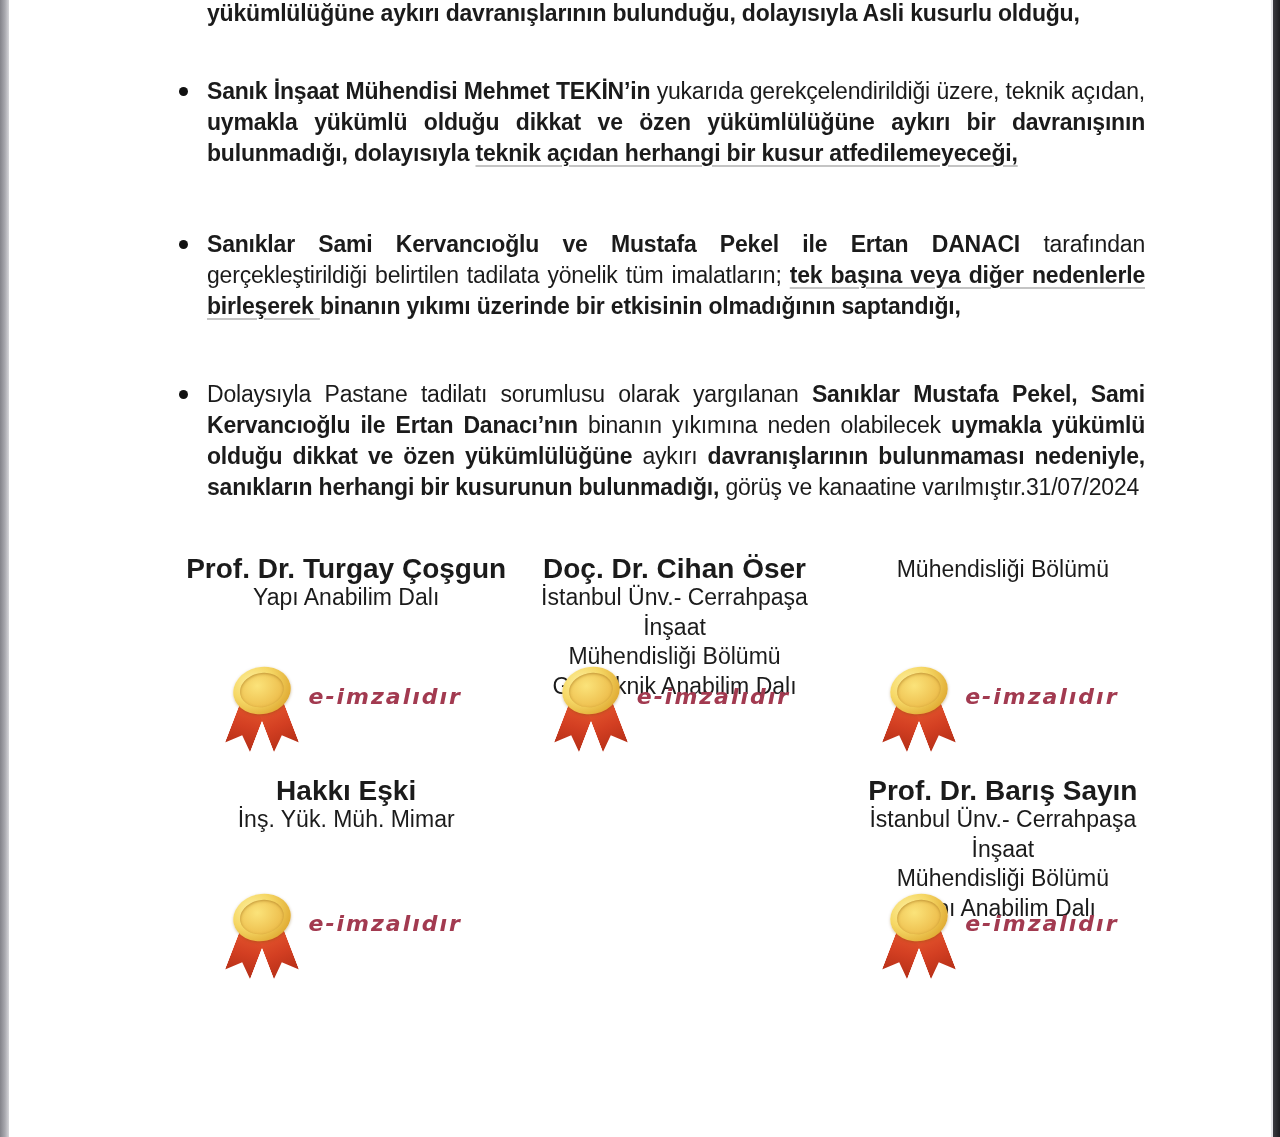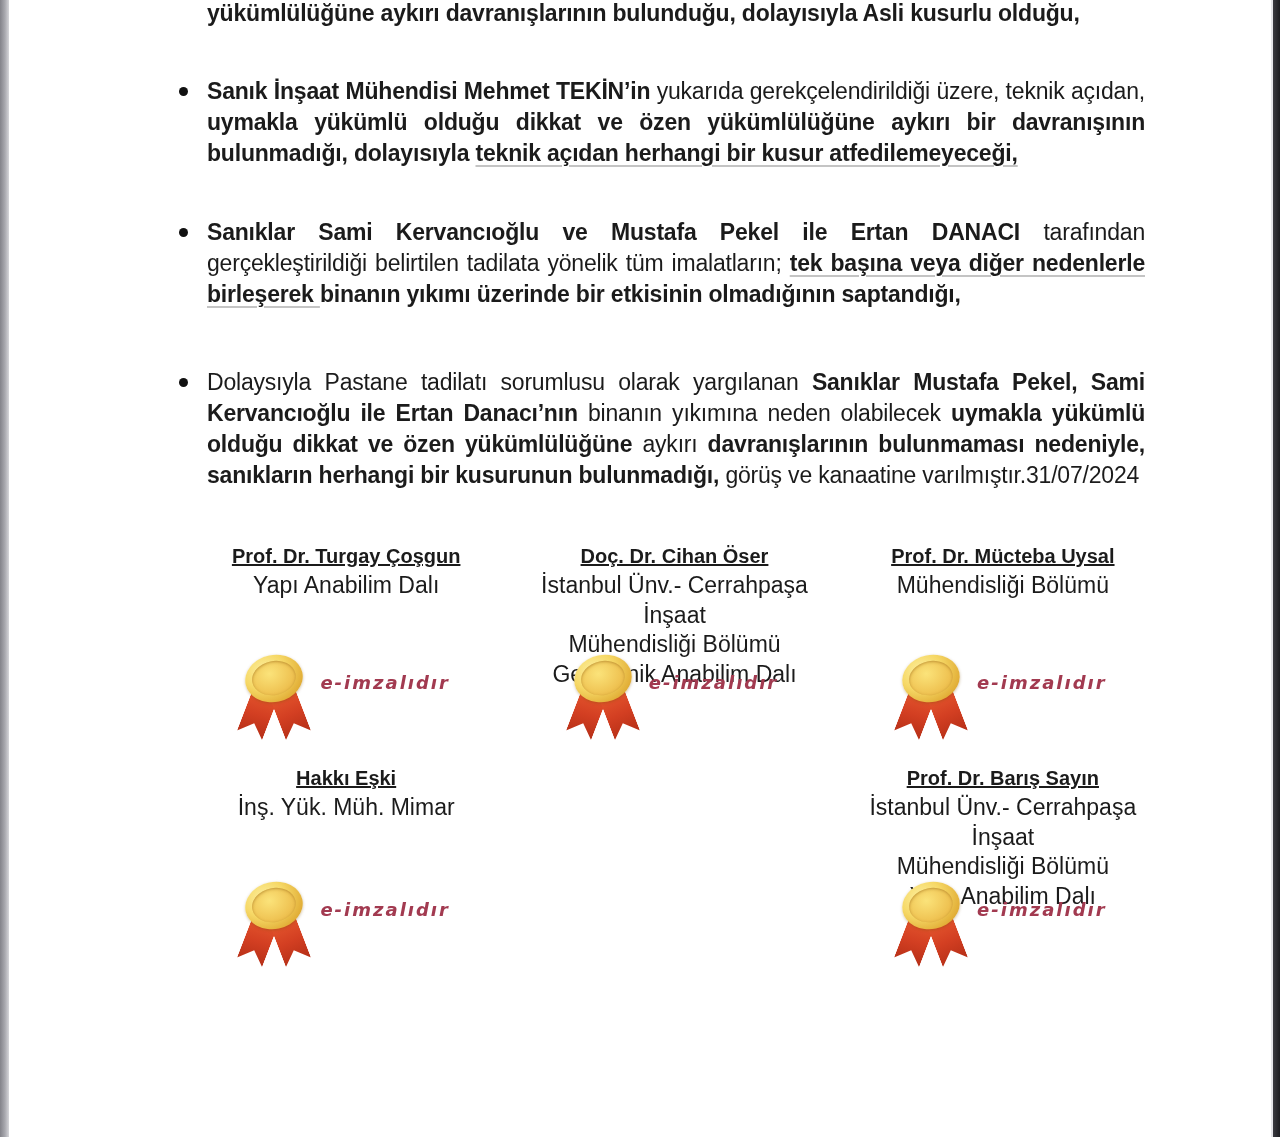--- a/index.html
+++ b/index.html
@@ -25,49 +25,49 @@
   .b{font-weight:700;}
   .u{text-decoration:underline;text-decoration-color:#c4c4c4;text-decoration-thickness:2px;text-underline-offset:4px;}
 
   ul.bullets{list-style:none;margin:0;padding:0;}
   ul.bullets li{position:relative;}
   ul.bullets li::before{
     content:"";position:absolute;left:-28px;top:11px;width:9px;height:9px;
     border-radius:50%;background:#111;
   }
   li.bullet-1{margin-top:47px;}
-  li.bullet-2{margin-top:48px;}
+  li.bullet-2{margin-top:60px;}
   li.bullet-3{margin-top:57px;}
 
   
   .sig-row{display:grid;grid-template-columns:1fr 1fr 1fr;margin-left:165px;width:985px;}
   .sig-row.row1{margin-top:52px;}
   .sig-row.row2{margin-top:26px;}
   .sig-col{display:flex;flex-direction:column;align-items:center;}
   .sig-text{text-align:center;font-size:23px;line-height:29.5px;}
   .row1 .sig-text{height:112px;}
   .row2 .sig-text{height:117px;}
-  .sig-name{font-weight:700;font-size:20px;line-height:27px;margin-bottom:1px;text-decoration:underline;}
+  .sig-name{font-weight:700;font-size:28px;line-height:27px;margin-bottom:1px;}
   .seal{display:flex;align-items:flex-start;justify-content:center;}
   .medal{position:relative;width:64px;height:84px;flex:0 0 auto;}
   .ribbon{position:absolute;top:32px;width:27px;height:50px;
     background:linear-gradient(175deg,#e85c30 0%,#d33f22 55%,#b52f17 100%);
     clip-path:polygon(0 0,100% 0,100% 100%,50% 74%,0 100%);}
   .ribbon.rl{left:3px;transform:rotate(21deg);}
   .ribbon.rr{right:3px;transform:rotate(-21deg);}
   .coin{position:absolute;top:0;left:3px;width:58px;height:47px;border-radius:50%;
     transform:rotate(-12deg);
     background:radial-gradient(ellipse at 36% 30%,#fdf0a0 0%,#f6d866 40%,#e2af38 75%,#bc8a22 100%);
     box-shadow:0 1px 3px rgba(120,80,10,.35);}
   .coin::after{content:"";position:absolute;left:7px;top:6px;right:7px;bottom:7px;border-radius:50%;
     background:radial-gradient(ellipse at 42% 35%,#fbe37a 0%,#eec04f 70%,#d9a639 100%);
     box-shadow:inset 0 1px 3px rgba(150,100,20,.55);}
   .seal-label{
     font-family:"DejaVu Sans",sans-serif;
-    font-style:italic;font-weight:700;font-size:18px;letter-spacing:2px;
+    font-style:italic;font-weight:700;font-size:22px;letter-spacing:2px;
     color:#a23a50;margin-left:14px;margin-top:17px;white-space:nowrap;
   }
 </style>
 </head>
 <body>
 
 <div class="edge-left"></div>
 <div class="edge-right"></div>
 
 <div class="doc">
@@ -111,21 +111,20 @@
             <div class="ribbon rl"></div>
             <div class="ribbon rr"></div>
             <div class="coin"></div>
           </div>
         <div class="seal-label">e-imzalıdır</div>
       </div>
     </div>
 
     <div class="sig-col">
       <div class="sig-text">
-        <div class="sig-name">Prof. Dr.  Mücteba Uysal</div>
         <div class="sig-line">Mühendisliği Bölümü</div>
       </div>
       <div class="seal">
         <div class="medal">
             <div class="ribbon rl"></div>
             <div class="ribbon rr"></div>
             <div class="coin"></div>
           </div>
         <div class="seal-label">e-imzalıdır</div>
       </div>

